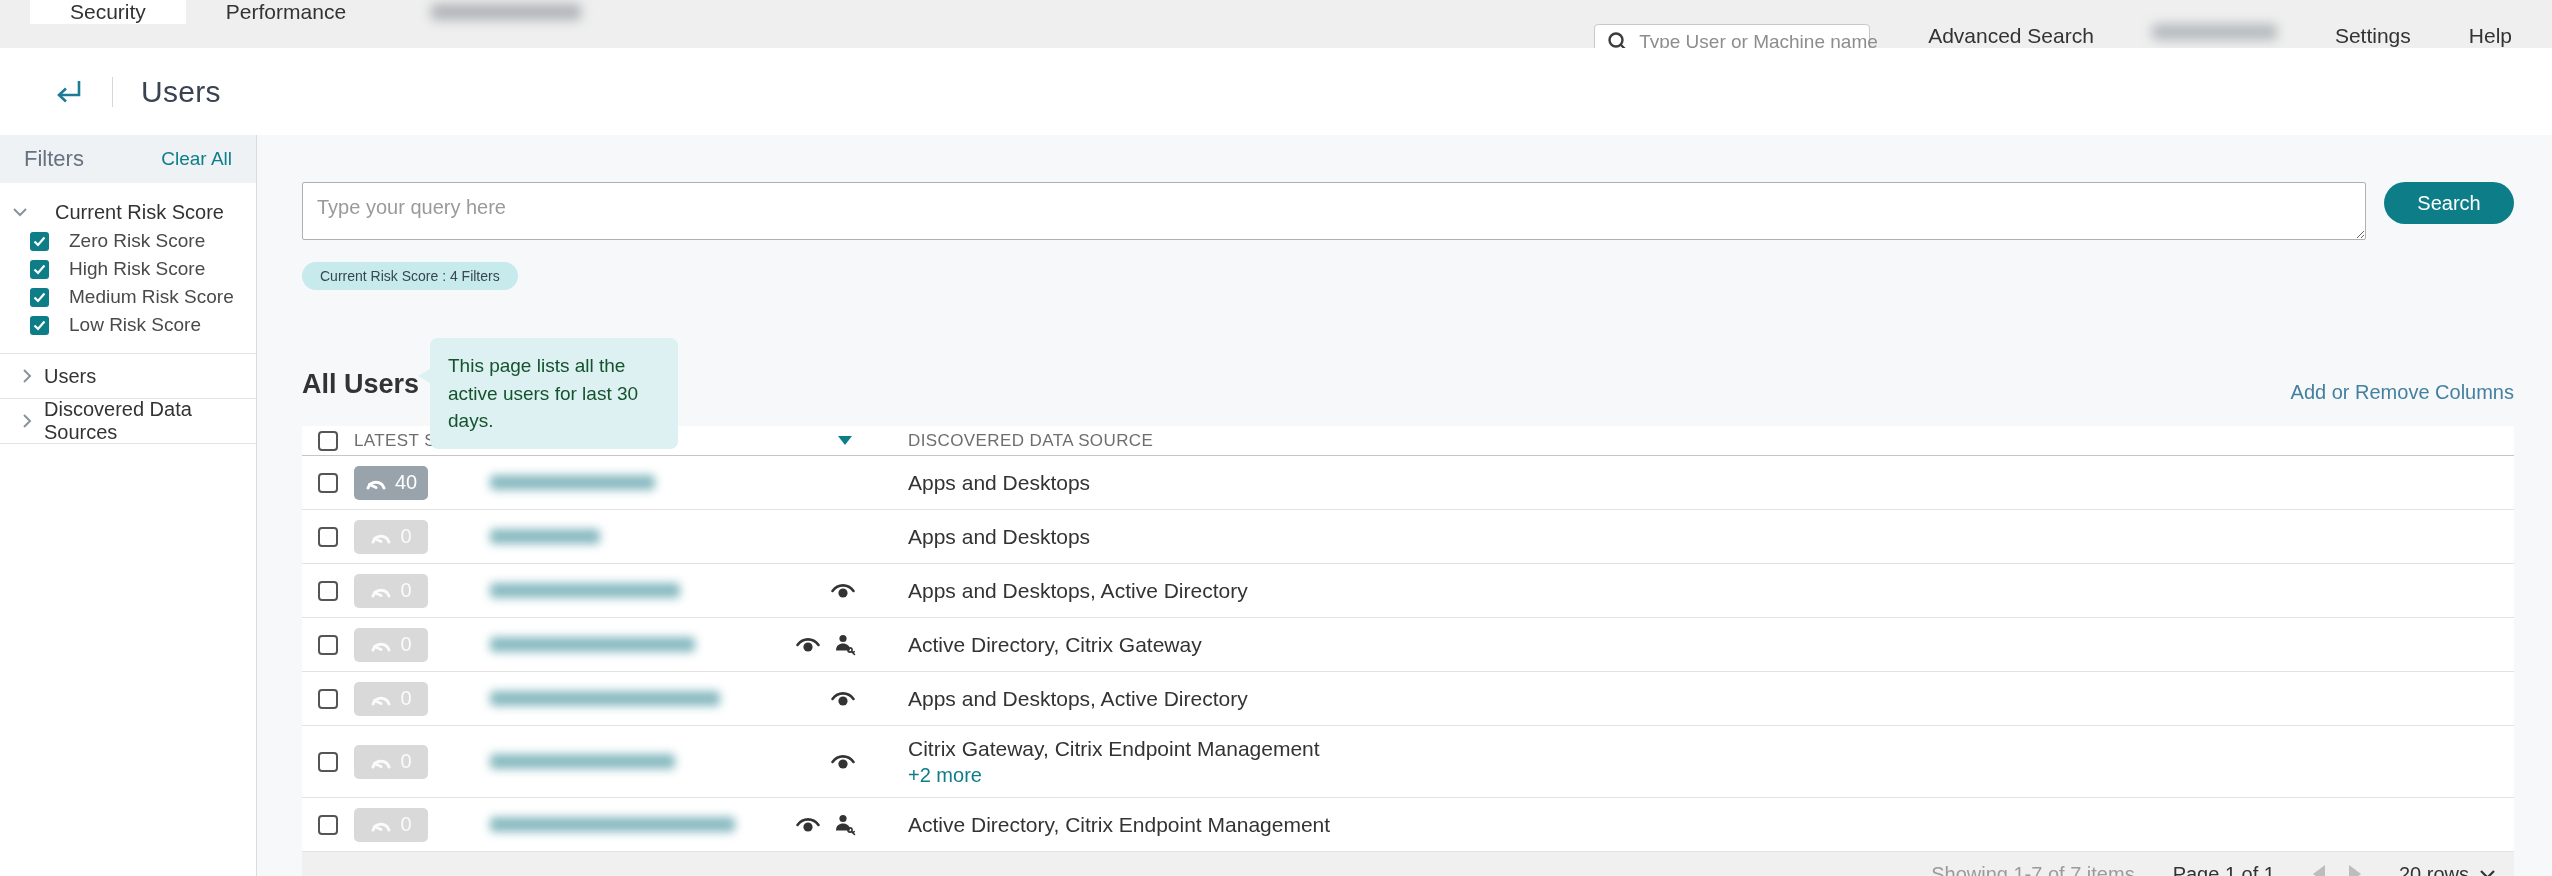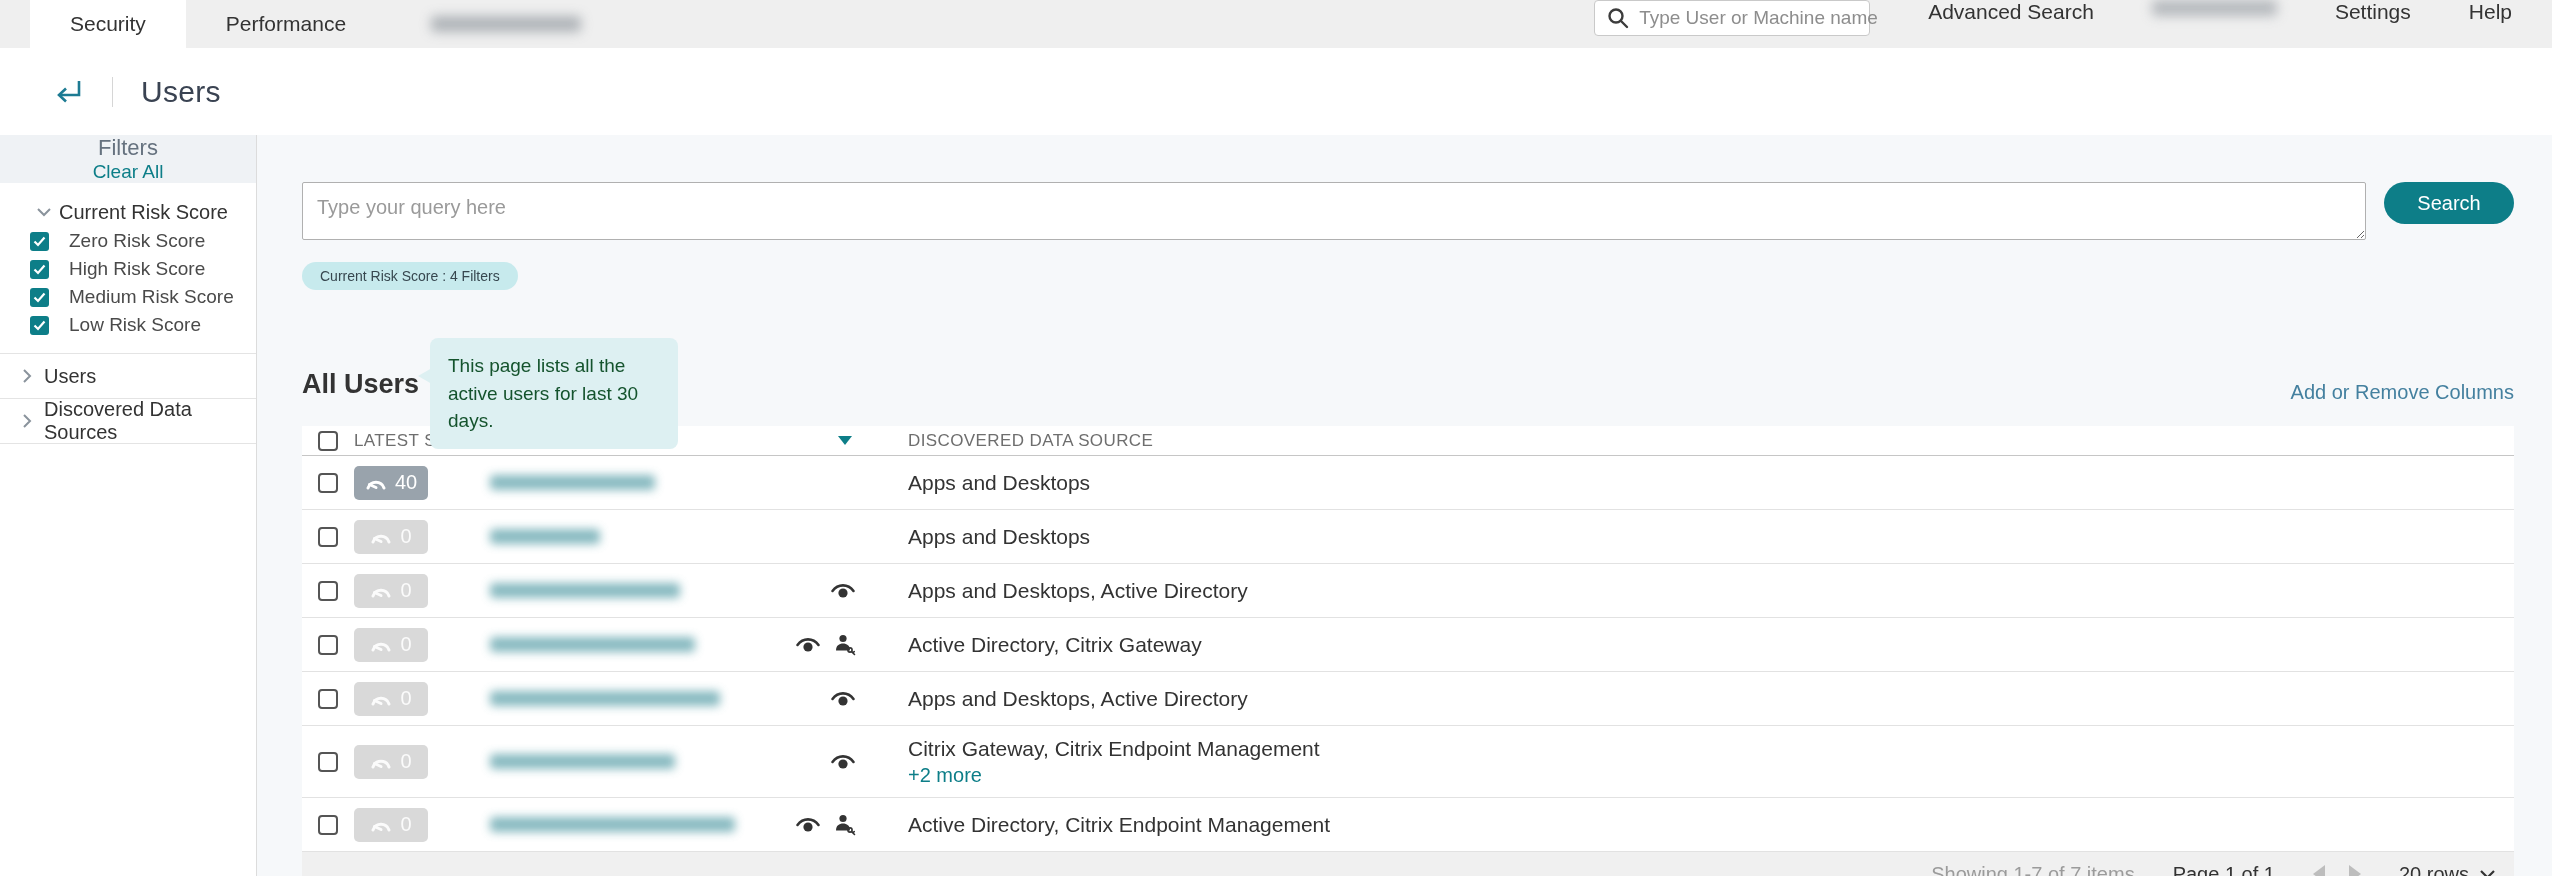--- a/index.html
+++ b/index.html
@@ -1,20 +1,20 @@
 <!DOCTYPE html>
 <html><head>
 <meta charset="utf-8">
 <style>
   * { margin:0; padding:0; box-sizing:border-box; }
   html,body { width:2552px; height:876px; overflow:hidden; }
   body { font-family:"Liberation Sans", sans-serif; background:#f6f8fa; color:#333; }
 
   
-  .topnav { position:absolute; top:0; left:0; width:2552px; height:48px; background:#efefef; display:flex; align-items:stretch; }
+  .topnav { position:absolute; top:0; left:0; width:2552px; height:48px; background:#efefef; display:flex; align-items:stretch;flex-direction:column; }
   .tabs { display:flex; align-items:stretch; padding-left:30px; }
   .tab { display:flex; align-items:center; padding:0 40px; font-size:21px; color:#333; cursor:pointer; }
   .tab.active { background:#ffffff; }
   .blur-bar { border-radius:3px; filter:blur(6px); }
   .tab-blur { width:150px; height:16px; background:#9aa0a6; opacity:.75; align-self:center; margin:0 45px; }
   .nav-right { margin-left:auto; display:flex; gap:58px; padding-right:40px; }
   .nav-search { display:flex; align-items:center; gap:10px; width:276px; height:36px; background:#fff; border:1px solid #c9c9c9; border-radius:4px; padding:0 12px; }
   .nav-search input { border:none; outline:none; flex:1; font-size:19px; color:#333; font-family:inherit; background:transparent; }
   .nav-search input::placeholder { color:#8d8d8d; }
   .nav-link { font-size:21px; color:#333; cursor:pointer; white-space:nowrap; }
@@ -24,25 +24,25 @@
   .pagehead { position:absolute; top:48px; left:0; width:2552px; height:87px; background:#ffffff; display:flex; align-items:center; }
   .back-btn { margin-left:52px; cursor:pointer; display:flex; align-items:center; }
   .head-divider { width:1px; height:30px; background:#d6d6d6; margin:0 28px; }
   .page-title { font-size:30px; color:#3a4352; letter-spacing:.3px; }
 
   
   .sidebar { position:absolute; top:135px; left:0; width:257px; height:741px; background:#ffffff; border-right:1px solid #dcdcdc; }
   .main { position:absolute; top:135px; left:258px; width:2294px; height:741px; background:#f6f8fa; padding:47px 38px 0 44px; }
 
   
-  .filters-head { height:48px; background:#eff2f5; display:flex; align-items:center; justify-content:space-between; padding:0 24px;flex-direction:column; }
+  .filters-head { height:48px; background:#eff2f5; display:flex; align-items:center; justify-content:space-between; padding:0 24px; }
   .filters-title { font-size:22px; color:#66727f; }
   .clear-all { font-size:19px; color:#0d7e88; cursor:pointer; }
   .filter-group { padding:14px 0 14px 0; }
-  .group-head { display:flex; align-items:center; gap:7px; padding:0 0 0 36px; height:30px; cursor:pointer; }
+  .group-head { display:flex; align-items:center; gap:27px; padding:0 0 0 12px; height:30px; cursor:pointer; }
   .group-label { font-size:20px; color:#333; }
   .chev { display:inline-flex; }
   .opt { display:flex; align-items:center; gap:20px; padding-left:30px; height:28px; cursor:pointer; }
   .cb { width:19px; height:19px; border-radius:3px; background:#0d7e88; display:flex; align-items:center; justify-content:center; flex:none; }
   .opt-label { font-size:19px; color:#4a4a4a; }
   .side-sep { height:1px; background:#e4e4e4; }
   .side-row { height:44px; display:flex; align-items:center; gap:12px; padding-left:22px; font-size:20px; color:#333; cursor:pointer; }
 
   
   .query-row { display:flex; align-items:flex-start; }

